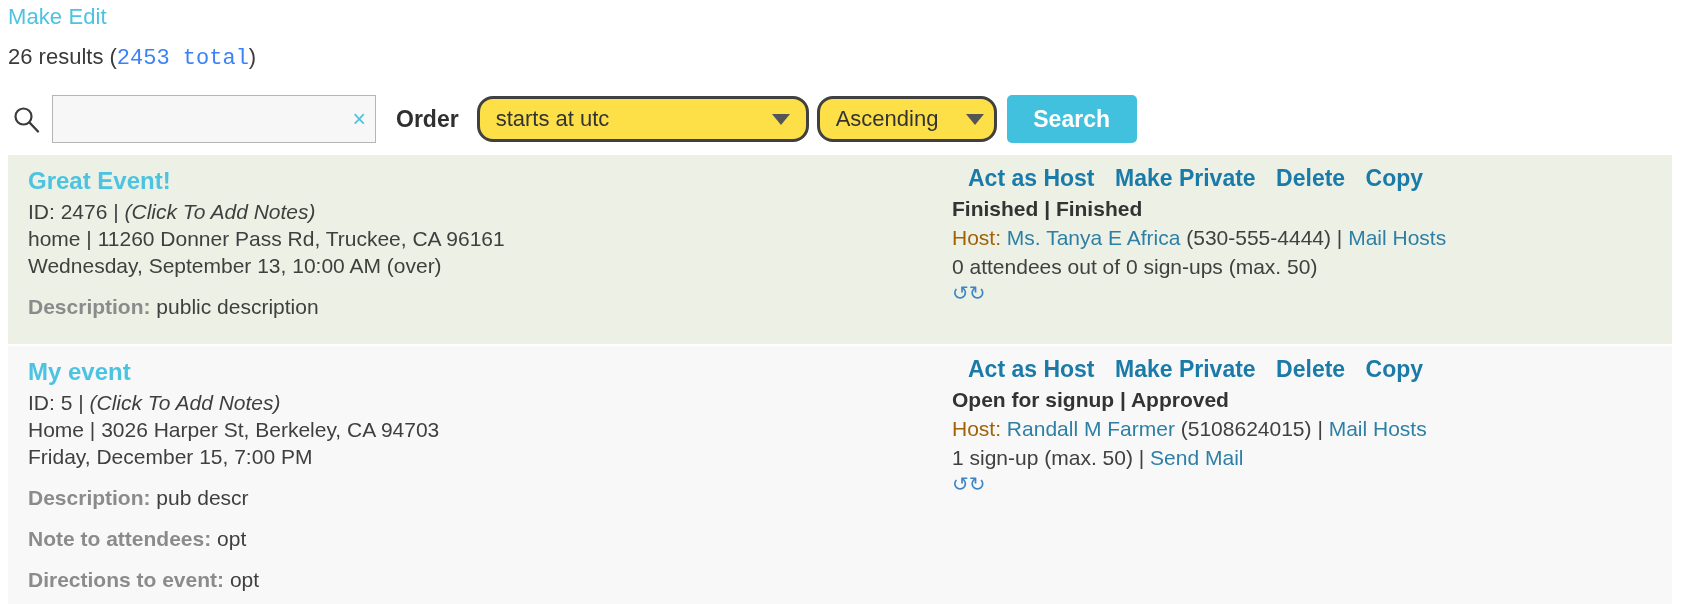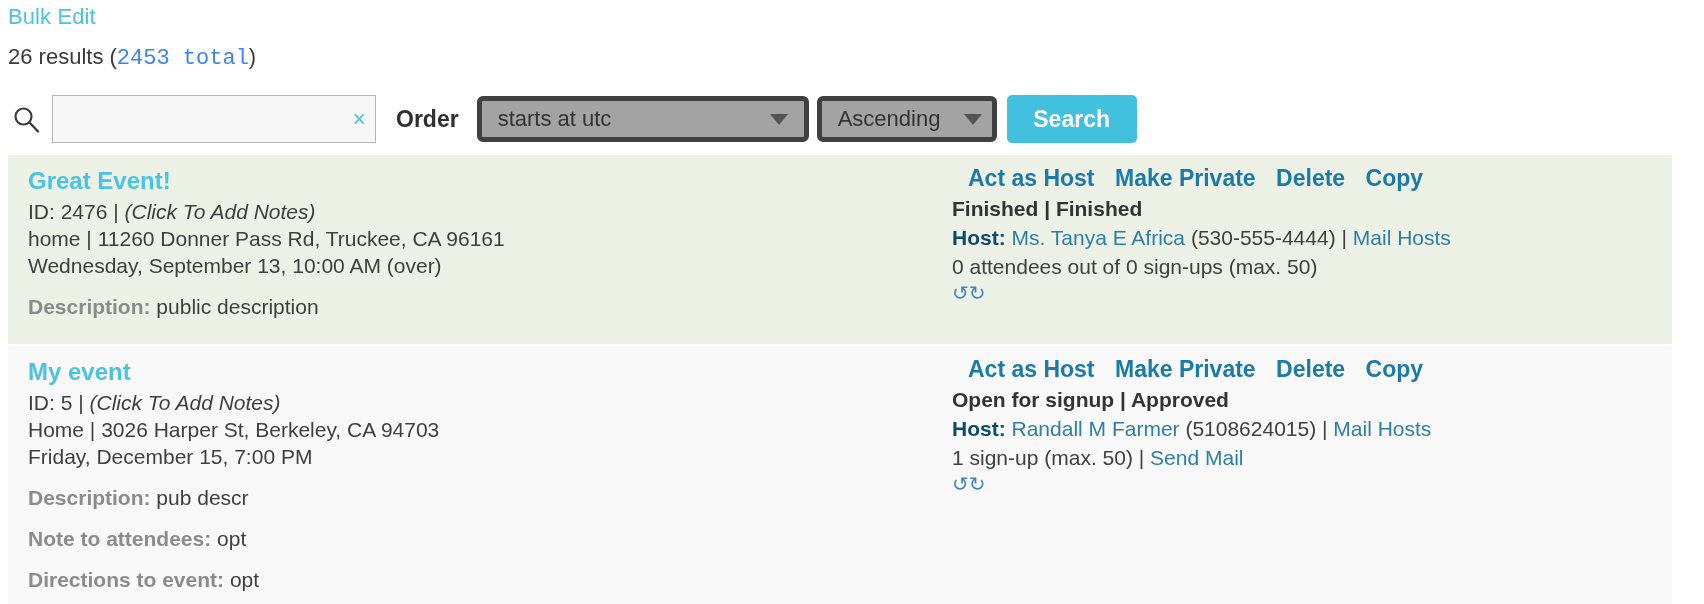--- a/index.html
+++ b/index.html
@@ -61,23 +61,23 @@
   }
 
   .order-label {
     font-size: 23px; font-weight: bold; color: #2f2f2f;
     margin: 0 18px 0 20px;
   }
 
   .select-box {
     position: relative;
     height: 46px;
-    border: 5px solid #404040;
-    border-radius: 6px;
-    background: #a3a3a3;
+    border: 3px solid #404040;
+    border-radius: 16px;
+    background: #fde047;
     display: flex; align-items: center;
     padding: 0 10px 0 16px;
     cursor: pointer;
   }
   .select-box.order-by { width: 332px; }
   .select-box.direction { width: 180px; }
   .select-value {
     font-size: 22px; color: #333;
     flex: 1 1 auto;
     white-space: nowrap; overflow: hidden;
@@ -139,37 +139,37 @@
     font-size: 23px; font-weight: bold; color: #1a7aa8;
     text-decoration: none; margin-left: 16px; cursor: pointer;
   }
   .status {
     font-size: 21px; font-weight: bold; color: #333;
     margin-top: 5px; white-space: nowrap;
   }
   .hostline {
     font-size: 21px; color: #404040; margin-top: 5px; white-space: nowrap;
   }
-  .hostline .k { font-weight: bold; color: #0c4a6e; }
+  .hostline .k { font-weight: normal; color: #a16207; }
   .hostline a { color: #2d7fa5; text-decoration: none; cursor: pointer; }
   .signups {
     font-size: 21px; color: #404040; margin-top: 5px; white-space: nowrap;
   }
   .signups a { color: #2d7fa5; text-decoration: none; cursor: pointer; }
   .refresh {
     margin-top: 4px; font-size: 20px; color: #3d86c6;
     cursor: pointer; line-height: 20px; padding-right: 4px;
   }
 </style>
 </head>
 <body>
 
 <div class="page">
 
-  <div class="breadcrumb">Bulk Edit</div>
+  <div class="breadcrumb">Make Edit</div>
 
   <div class="results-line"><span>26 results (</span><span class="total">2453 total</span><span>)</span></div>
 
   <div class="searchbar">
 
     <div class="mag">
       <svg width="30" height="30" viewBox="0 0 30 30">
         <circle cx="12.5" cy="12.5" r="8" fill="none" stroke="#3b3b3b" stroke-width="2.2"></circle>
         <line x1="18.5" y1="18.5" x2="27" y2="27.5" stroke="#3b3b3b" stroke-width="2.4" stroke-linecap="round"></line>
       </svg>

